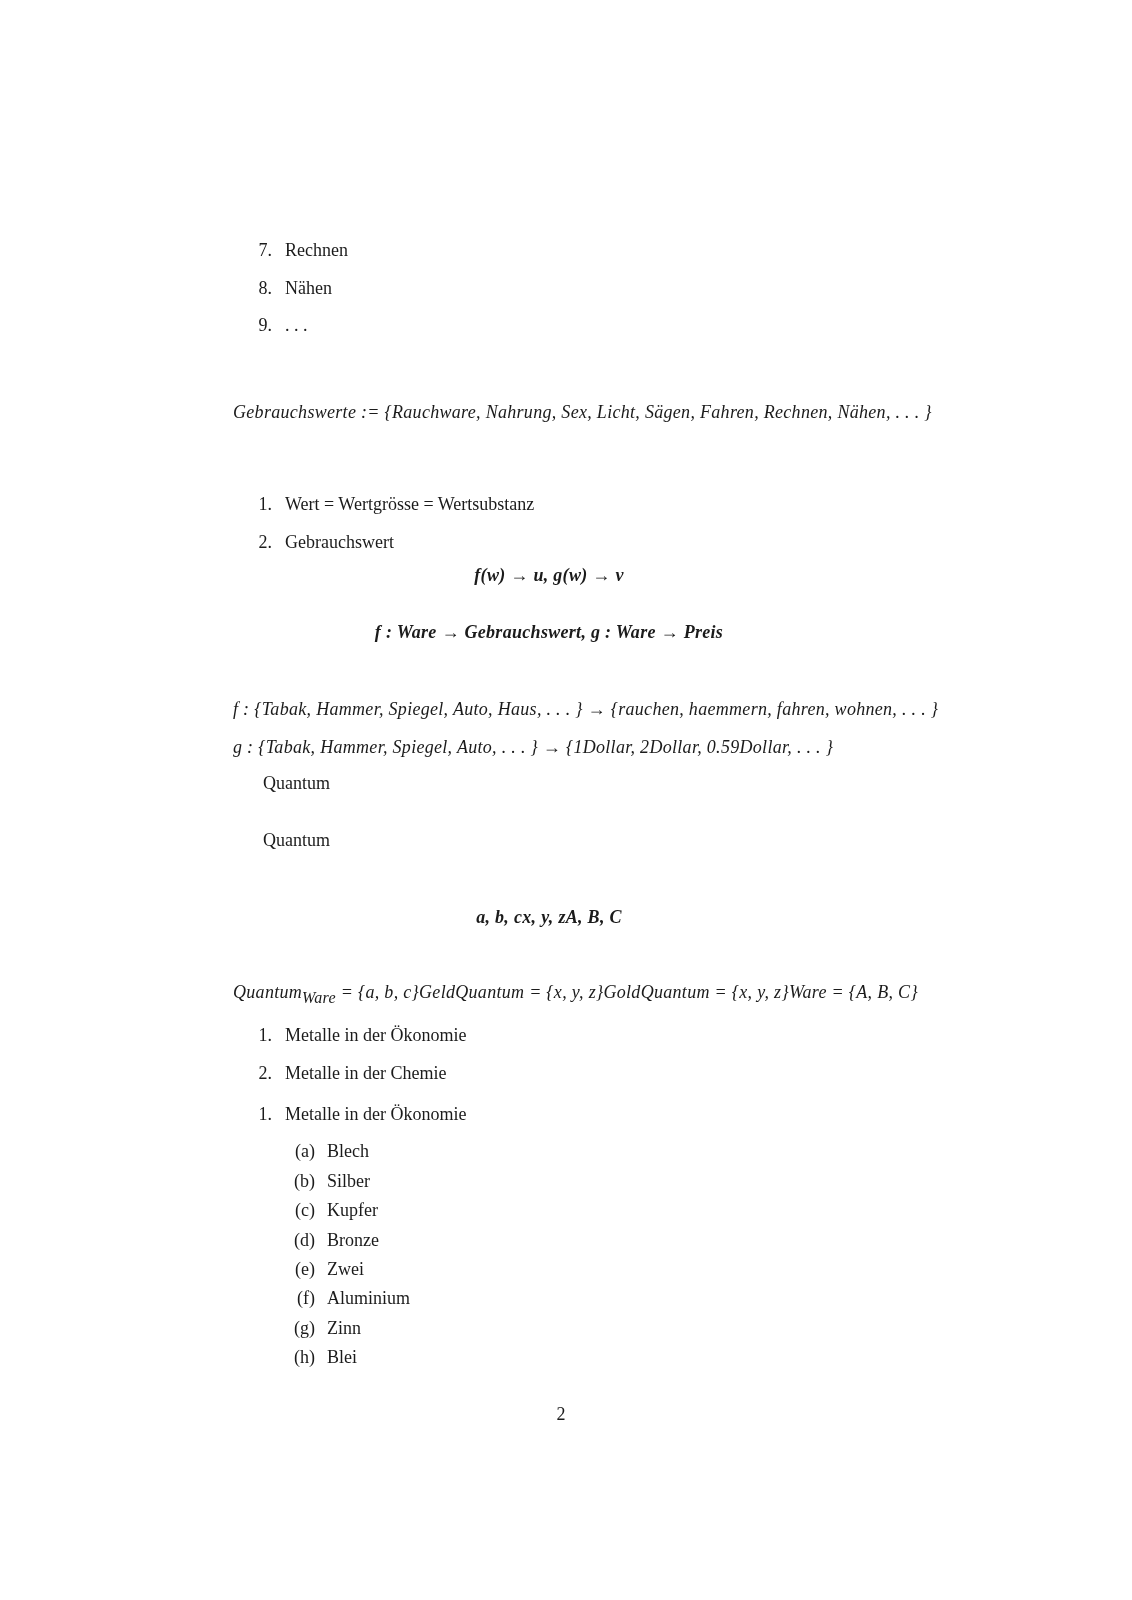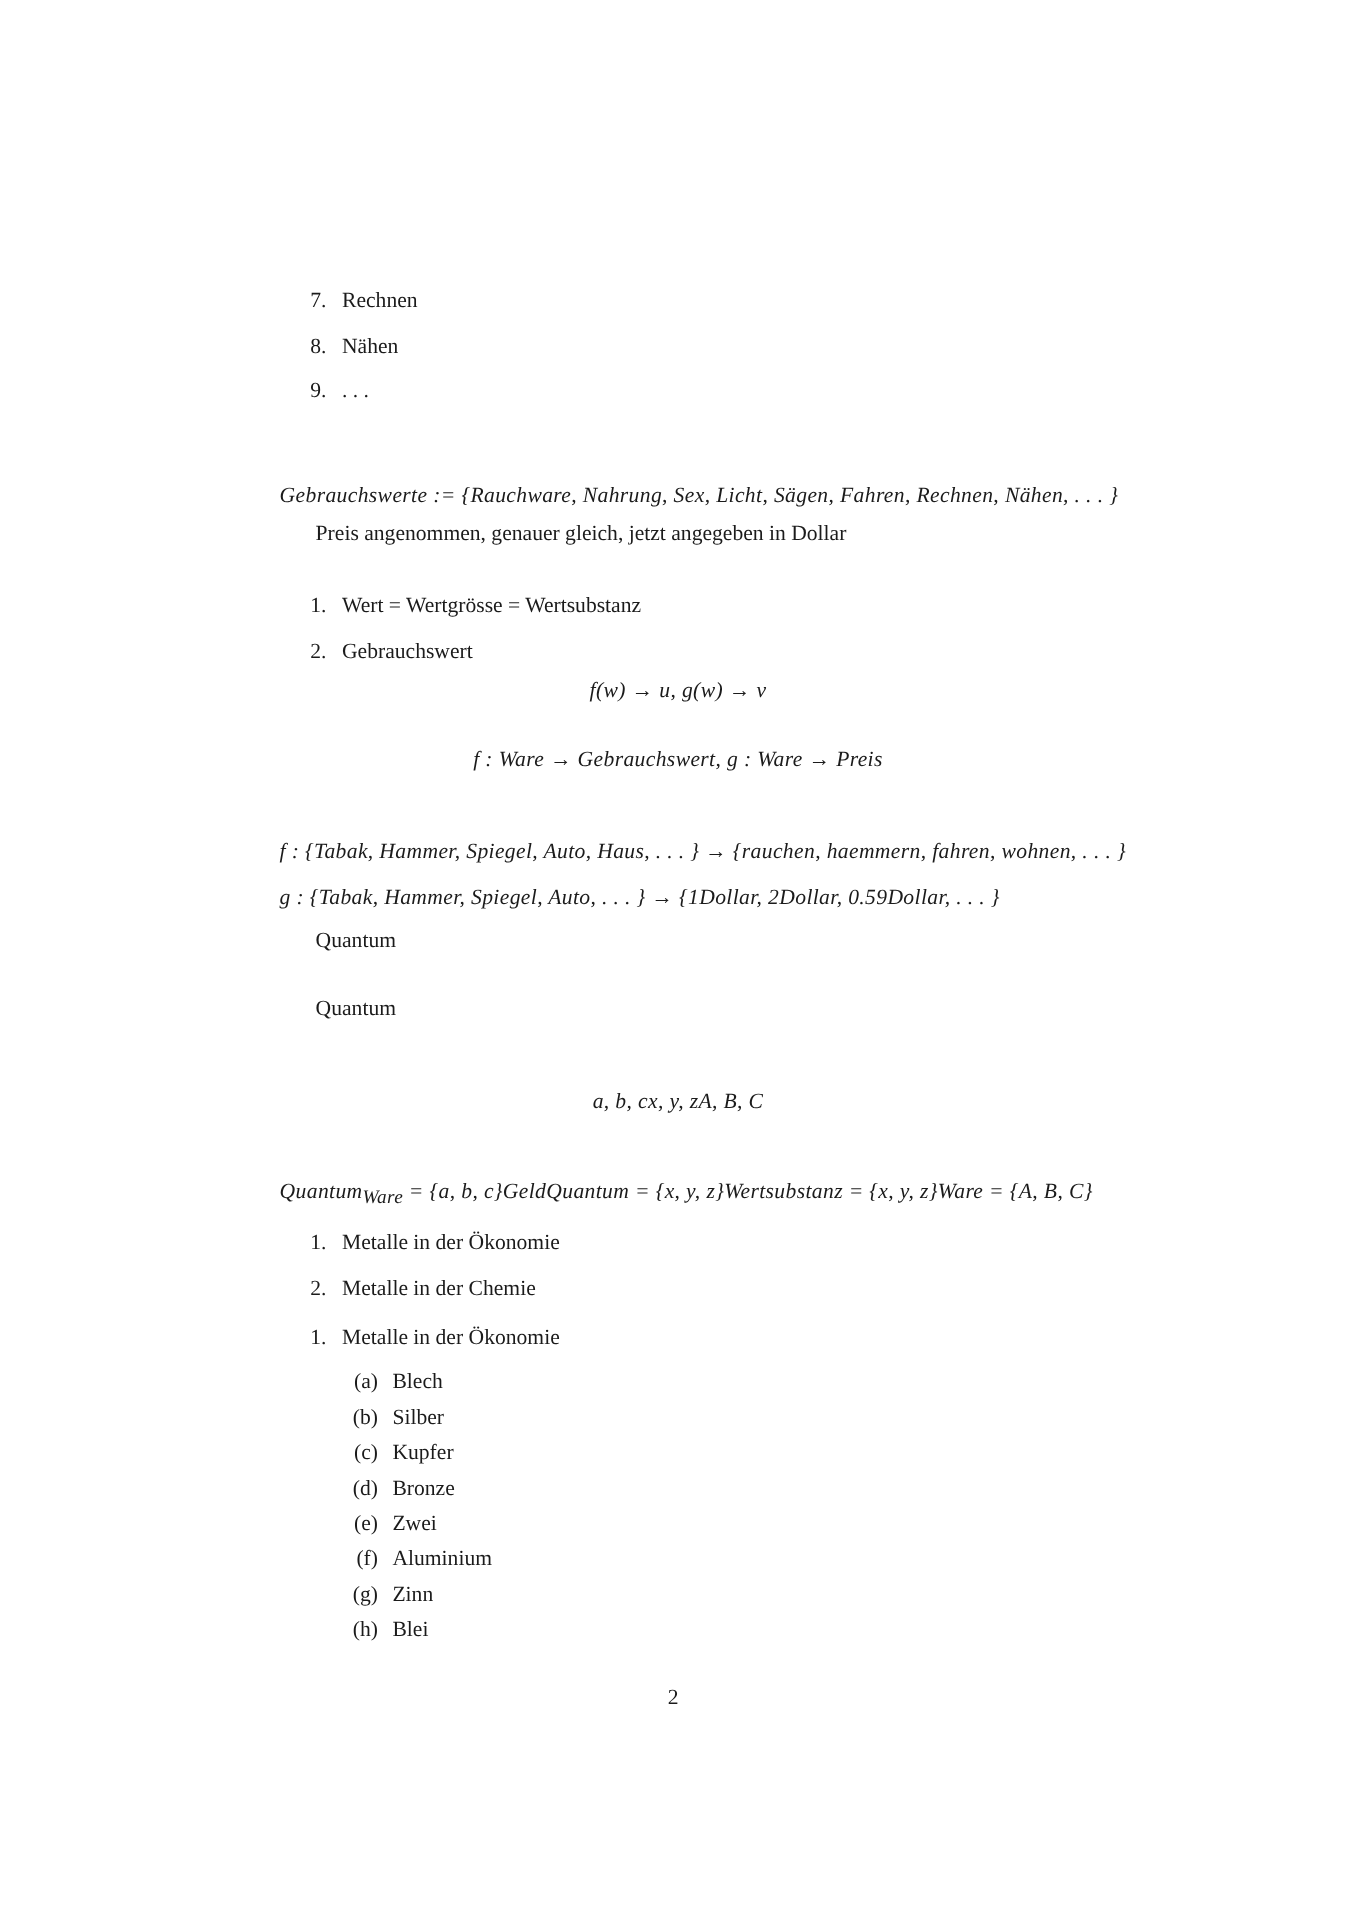--- a/index.html
+++ b/index.html
@@ -8,21 +8,21 @@
     width:1132px; height:1600px;
     background:#ffffff;
     font-family:"Liberation Serif", serif;
     color:#1b1b1b;
     font-size:18px;
     line-height:24px;
     overflow:hidden;
   }
   .block { position:absolute; white-space:nowrap; }
   .math  { font-style:italic; letter-spacing:0.3px; }
-  .centercol { left:240px; width:650px; text-align:center; }
+  .centercol { left:224px; width:650px; text-align:center;font-weight:bold; }
   .leftmargin { left:233px; }
   .indented { left:263px; }
   .listrow { display:flex; }
   .marker { width:39px; text-align:right; margin-right:13px; flex:0 0 auto; }
   .submarker { width:82px; text-align:right; margin-right:12px; flex:0 0 auto; }
   .para { line-height:25px; }
   sub.mathsub { font-size:16px; font-style:italic; }
   .pagenum { left:236px; width:650px; text-align:center; }
 </style>
 </head>
@@ -39,21 +39,20 @@
     <span>Nähen</span>
   </div>
   <div class="block leftmargin listrow" style="top:313px">
     <span class="marker">9.</span>
     <span>. . .</span>
   </div>
 
   <div class="block leftmargin math" style="top:400px">Gebrauchswerte := {Rauchware, Nahrung, Sex, Licht, Sägen, Fahren, Rechnen, Nähen, . . . }</div>
 
   <div class="block indented para" style="top:432px">
-    <span style="display:block">Preis angenommen, genauer gleich, jetzt angegeben in Dollar</span>
   </div>
 
   <div class="block leftmargin listrow" style="top:492px">
     <span class="marker">1.</span>
     <span>Wert = Wertgrösse = Wertsubstanz</span>
   </div>
   <div class="block leftmargin listrow" style="top:530px">
     <span class="marker">2.</span>
     <span>Gebrauchswert</span>
   </div>
@@ -62,21 +61,21 @@
   <div class="block centercol math" style="top:620px">f : Ware → Gebrauchswert, g : Ware → Preis</div>
 
   <div class="block leftmargin math" style="top:697px">f : {Tabak, Hammer, Spiegel, Auto, Haus, . . . } → {rauchen, haemmern, fahren, wohnen, . . . }</div>
   <div class="block leftmargin math" style="top:735px">g : {Tabak, Hammer, Spiegel, Auto, . . . } → {1Dollar, 2Dollar, 0.59Dollar, . . . }</div>
 
   <div class="block indented" style="top:771px">Quantum</div>
   <div class="block indented" style="top:828px">Quantum</div>
   <div class="block centercol math" style="top:905px">a, b, cx, y, zA, B, C</div>
 
   <div class="block leftmargin math" style="top:980px">
-    <span>Quantum</span><sub class="mathsub">Ware</sub><span> = {a, b, c}GeldQuantum = {x, y, z}Wertsubstanz = {x, y, z}Ware = {A, B, C}</span>
+    <span>Quantum</span><sub class="mathsub">Ware</sub><span> = {a, b, c}GeldQuantum = {x, y, z}GoldQuantum = {x, y, z}Ware = {A, B, C}</span>
   </div>
 
   <div class="block leftmargin listrow" style="top:1023px">
     <span class="marker">1.</span>
     <span>Metalle in der Ökonomie</span>
   </div>
   <div class="block leftmargin listrow" style="top:1061px">
     <span class="marker">2.</span>
     <span>Metalle in der Chemie</span>
   </div>

